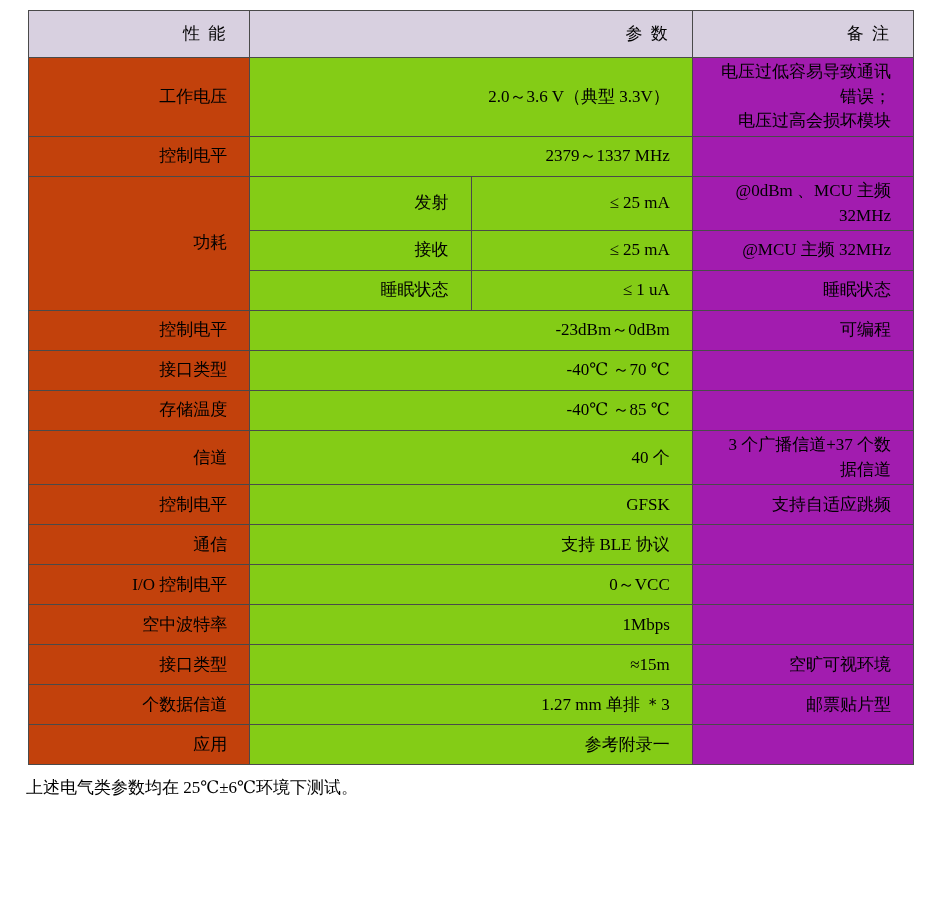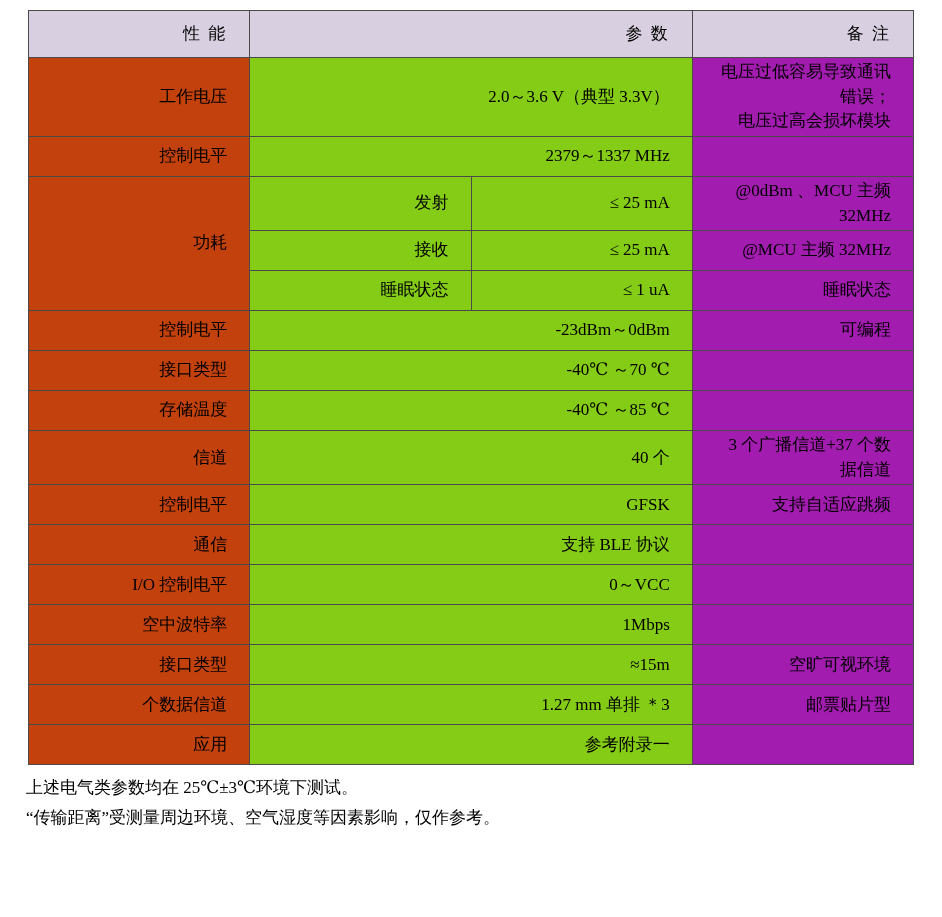--- a/index.html
+++ b/index.html
@@ -189,17 +189,16 @@
       <tr class="row-h">
         <td class="perf">应用</td>
         <td class="param" colspan="2">参考附录一</td>
         <td class="remark"></td>
       </tr>
 
     </tbody>
   </table>
 
   <div class="notes">
-    <div>上述电气类参数均在 25℃±3℃环境下测试。</div>
-    <div>“传输距离”受测量周边环境、空气湿度等因素影响，仅作参考。</div>
+    <div>上述电气类参数均在 25℃±6℃环境下测试。</div>
   </div>
 
 </div>
 
 </body></html>

